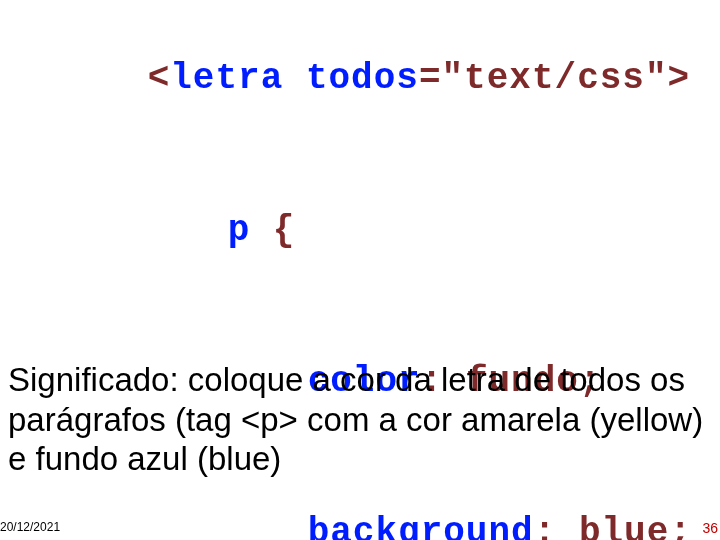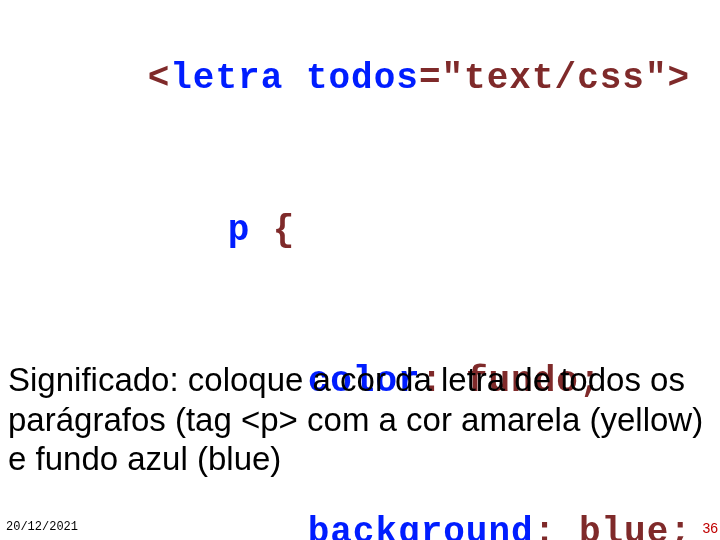--- a/index.html
+++ b/index.html
@@ -8,21 +8,21 @@
   .code-line{white-space:pre}
   .tok-br{color:#7f2a2a} 
   .tok-tag{color:#001dff} 
   .tok-attr{color:#001dff}
   .tok-eq{color:#7f2a2a}
   .tok-val{color:#7f2a2a}
   .tok-brace{color:#7f2a2a;font-weight:bold}
   .indent1{padding-left:80px}
   .indent2{padding-left:160px}
   .explain{position:absolute;left:8px;right:12px;top:360px;font-size:33px;line-height:1.2;color:#000;font-family:Verdana,Geneva,sans-serif}
-  .date{position:absolute;left:6px;bottom:6px;font-size:12px;font-family:Liberation Mono, monospace;color:#000}
+  .date{position:absolute;left:0;bottom:6px;font-size:12px;font-family:Liberation Sans, sans-serif;color:#000}
   .pgnum{position:absolute;right:2px;bottom:4px;font-size:14px;font-family:Arial,sans-serif;color:#c00000}
 </style>
 </head>
 <body>
 
 <div class="slide">
 
   <div class="code-block">
     <div class="code-line">
       <span class="tok-br">&lt;</span><span class="tok-tag">letra</span><span> </span><span class="tok-attr">todos</span><span class="tok-eq">=</span><span class="tok-val">"text/css"</span><span class="tok-br">&gt;</span>

